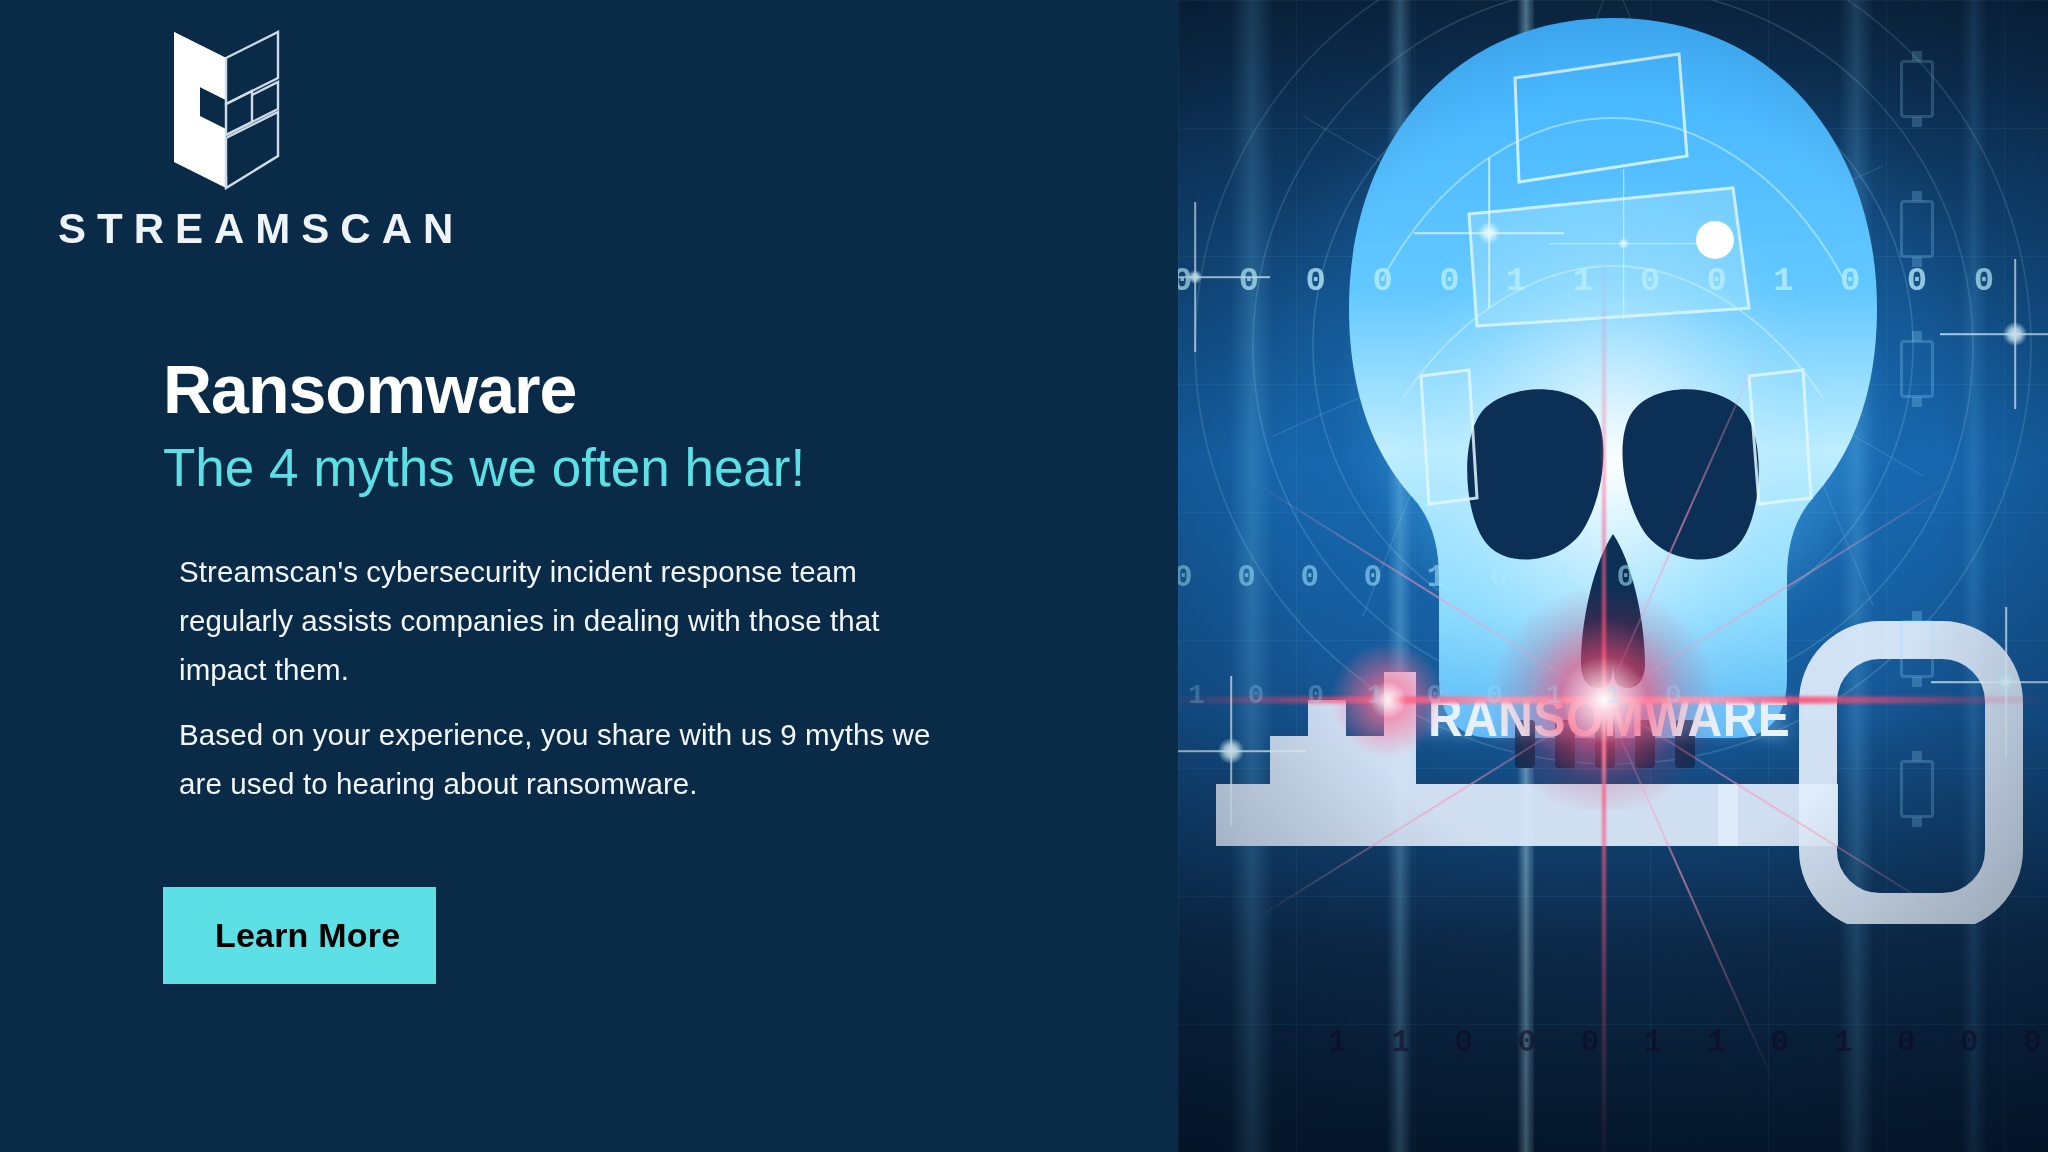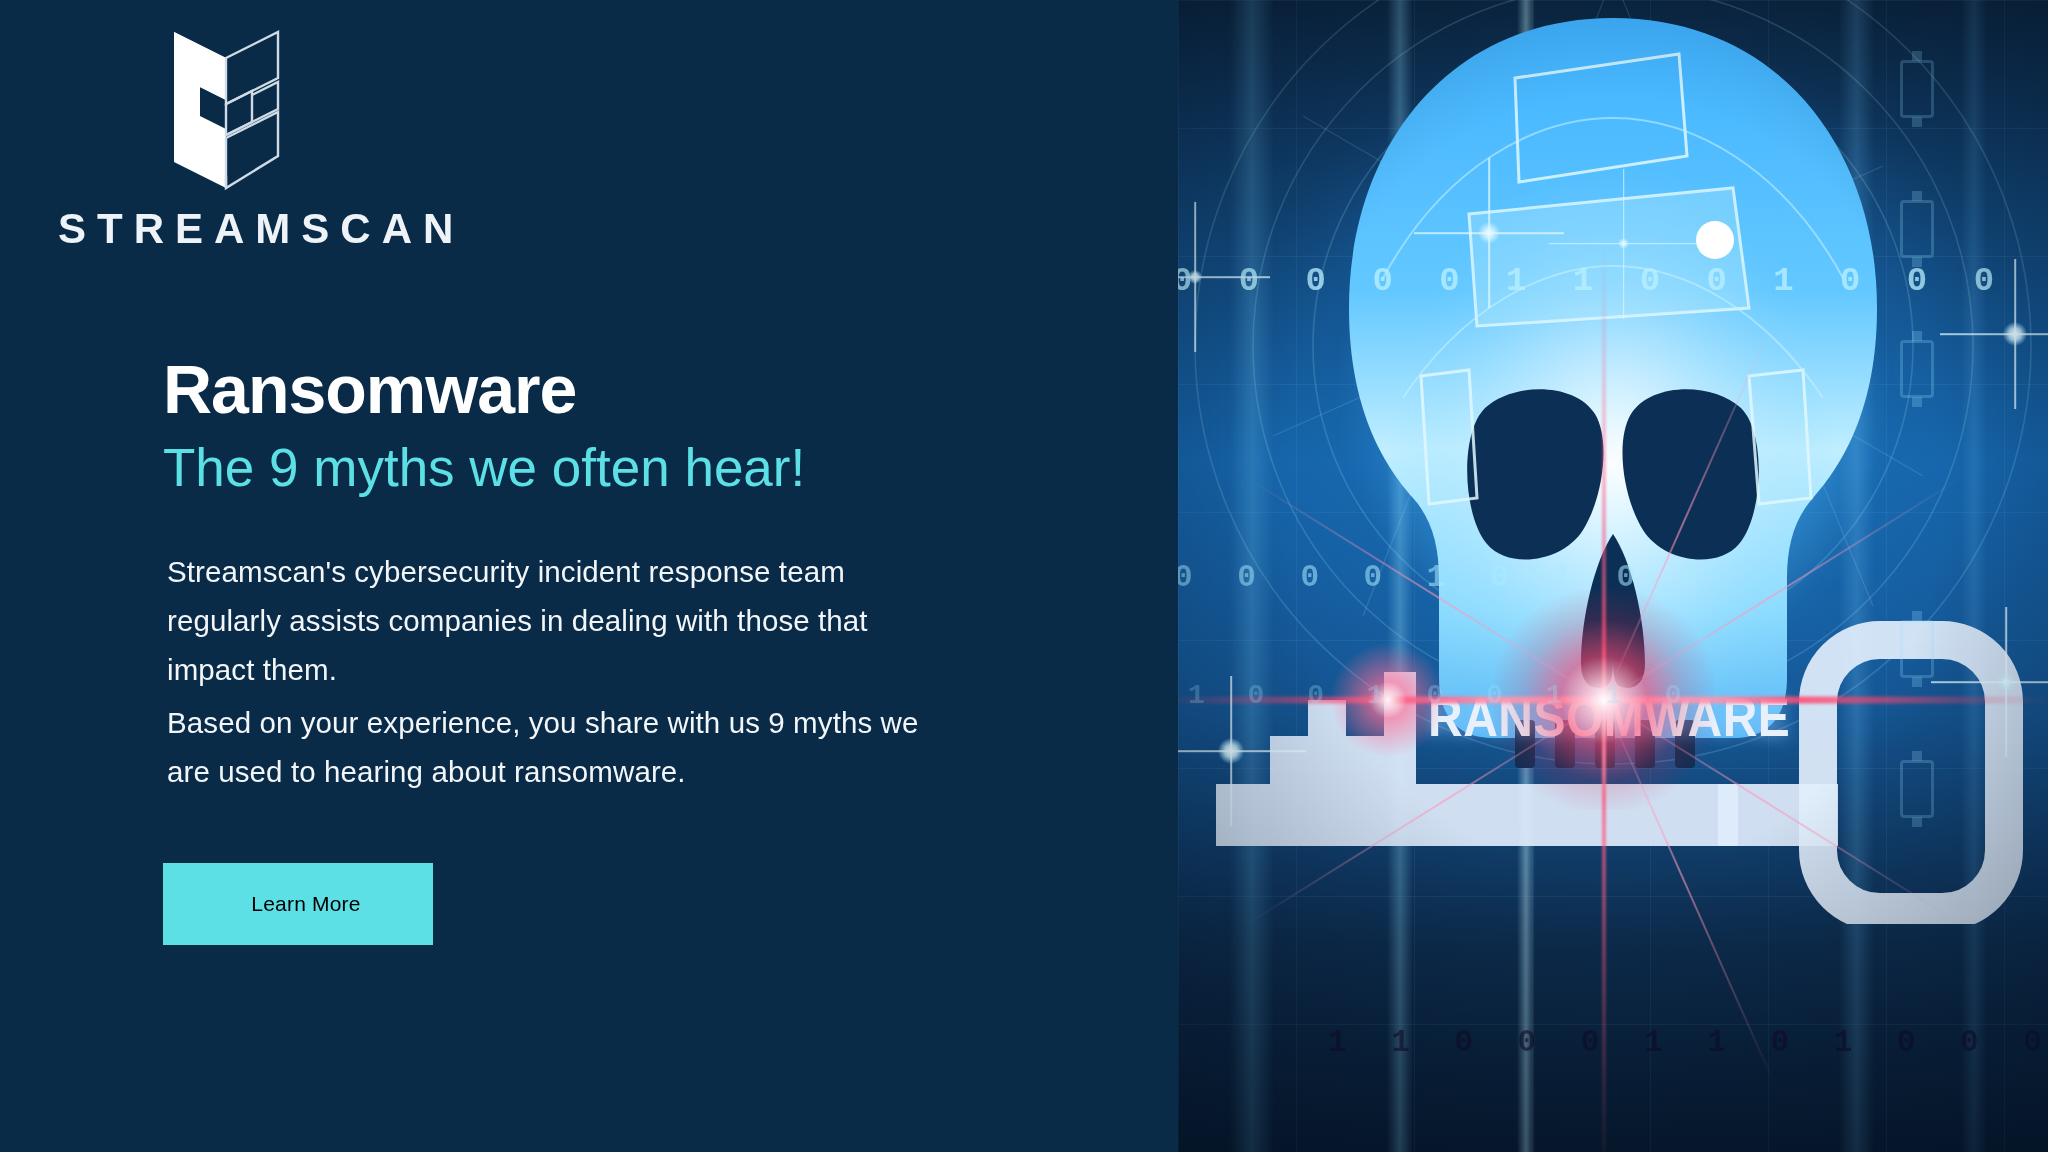--- a/index.html
+++ b/index.html
@@ -60,29 +60,29 @@
 
   .body-copy {
     margin-top:52px;
     color:#f2f6f9;
     font-size:29.5px;
     font-weight:400;
     line-height:1.66;
     letter-spacing:0.1px;
     max-width:800px;
   }
-  .body-copy p { margin:4px; }
+  .body-copy p { margin:16px; }
 
   .cta {
     display:inline-block;
     margin-top:62px;
     background:#5ce0e6;
     color:#000000;
-    font-size:21px;
-    font-weight:400;
+    font-size:34px;
+    font-weight:700;
     letter-spacing:0.2px;
     padding:29px 36px 29px 52px;
     min-width:270px;
     text-align:center;
     border:none;
     cursor:pointer;
     font-family:"Liberation Sans", sans-serif;
   }
 
   
@@ -240,21 +240,21 @@
         <path d="M66 78 L92 65 L92 96 L66 109 Z" fill="none" stroke="#cfdbe6" stroke-width="2.4"></path>
         <path d="M66 109 L118 83 L118 56 L92 69" fill="none" stroke="#cfdbe6" stroke-width="2.4"></path>
         <path d="M66 112 L118 86 L118 130 L66 162 Z" fill="none" stroke="#cfdbe6" stroke-width="2.4"></path>
         <path d="M66 150 L66 162" fill="none" stroke="#cfdbe6" stroke-width="2.4"></path>
       </svg>
       <div class="wordmark">STREAMSCAN</div>
     </div>
 
     <div class="content">
       <h1 class="headline">Ransomware</h1>
-      <h2 class="subhead">The 9 myths we often hear!</h2>
+      <h2 class="subhead">The 4 myths we often hear!</h2>
 
       <div class="body-copy">
         <p>Streamscan's cybersecurity incident response team regularly assists companies in dealing with those that impact them.</p>
         <p>Based on your experience, you share with us 9 myths we are used to hearing about ransomware.</p>
       </div>
 
       <button class="cta">Learn More</button>
     </div>
   </div>
 

